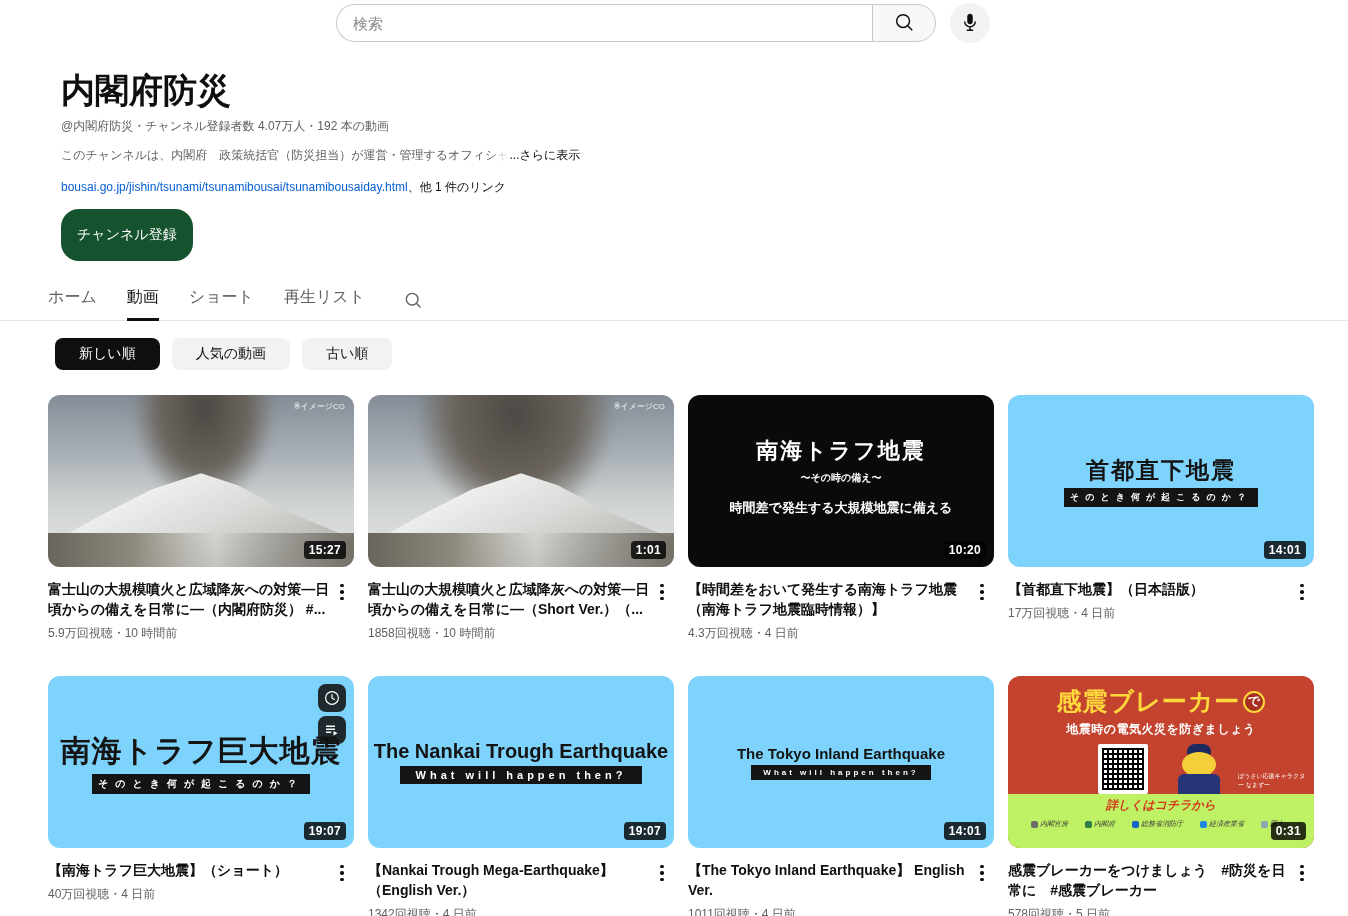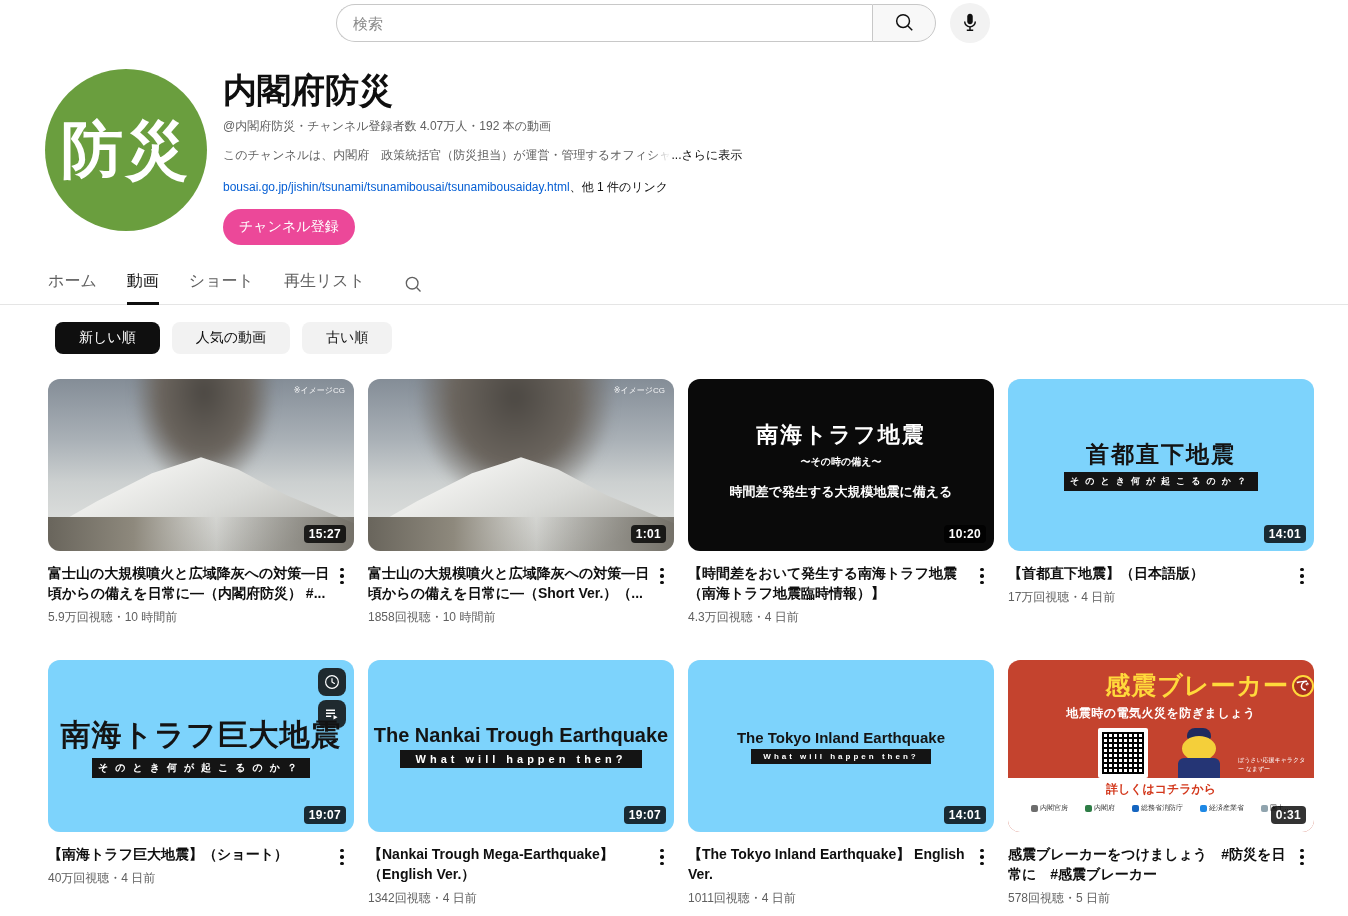--- a/index.html
+++ b/index.html
@@ -40,22 +40,22 @@
   .channel-meta { font-size:12px; color:#606060; }
   .channel-desc { font-size:12px; color:#606060; margin-top:12px; }
   .desc-fade { display:inline-block; vertical-align:bottom;
     -webkit-mask-image:linear-gradient(to right,#000 10%,transparent 95%);
             mask-image:linear-gradient(to right,#000 10%,transparent 95%); }
   .desc-more { color:#0f0f0f; cursor:pointer; }
   .channel-links { font-size:12px; margin-top:15px; }
   .channel-link { color:#065fd4; text-decoration:none; cursor:pointer; }
   .links-suffix { color:#0f0f0f; }
   .subscribe-btn {
-    margin-top:13px; height:36px; padding:0 16px; border-radius:18px;
-    background:#ec4899; color:#fff; font-size:14px; border:none; cursor:pointer; font-family:inherit;
+    margin-top:13px; height:52px; padding:0 16px; border-radius:18px;
+    background:#14532d; color:#fff; font-size:14px; border:none; cursor:pointer; font-family:inherit;
   }
 
   
   .tabs-row { display:flex; align-items:flex-end; padding:26px 0 0 48px; border-bottom:1px solid #e5e5e5; }
   .tab { font-size:16px; color:#606060; margin-right:30px; padding-bottom:12px; position:relative; cursor:pointer; }
   .tab.active { color:#0f0f0f; font-weight:normal; }
   .tab.active::after { content:""; position:absolute; left:0; right:0; bottom:-1px; height:3px; background:#0f0f0f; }
   .tab-search { padding-bottom:10px; margin-left:8px; cursor:pointer; display:flex; }
 
   
@@ -114,36 +114,36 @@
   .size-jp-xl .lt-bar { font-size:10px; letter-spacing:7px; padding:3px 6px; margin-top:2px; }
   .size-jp-lg .lt-h { font-size:23px; letter-spacing:2px; }
   .size-jp-lg .lt-bar { font-size:9px; letter-spacing:6px; padding:3px 6px; margin-top:2px; }
   .size-en-lg .lt-h { font-size:20px; }
   .size-en-lg .lt-bar { font-size:11px; letter-spacing:4px; padding:3px 16px; margin-top:3px; }
   .size-en-sm .lt-h { font-size:15px; }
   .size-en-sm .lt-bar { font-size:8px; letter-spacing:3px; padding:3px 12px; margin-top:3px; }
 
   
   .poster { position:absolute; inset:0; background:#c4432e; }
-  .po-title { display:flex; align-items:center; justify-content:flex-end; gap:3px;
+  .po-title { display:flex; align-items:center; justify-content:center; gap:3px;
               margin-top:9px; color:#ffd93b; font-size:25px; font-weight:bold; letter-spacing:1px; }
   .po-de { display:inline-flex; width:22px; height:22px; border-radius:50%; background:#a82f1f;
            border:2px solid #ffd93b; color:#fff; font-size:12px; align-items:center; justify-content:center; flex:none; }
   .po-sub { text-align:center; color:#fff; font-size:12px; font-weight:bold; margin-top:3px; letter-spacing:0.5px; }
   .po-mid { display:flex; align-items:flex-start; justify-content:center; gap:26px; margin-top:6px; }
   .po-qr { width:50px; height:50px; background:#fff; padding:4px; border-radius:2px; }
   .po-qr-inner { width:100%; height:100%;
     background-image:repeating-linear-gradient(0deg,#000 0 2px,transparent 2px 5px),
                      repeating-linear-gradient(90deg,#000 0 2px,transparent 2px 5px); }
   .po-mascot { position:relative; width:50px; height:52px; flex:none; }
   .m-cap  { position:absolute; top:0; left:13px; width:24px; height:11px; background:#1d2a5e; border-radius:8px 8px 2px 2px; }
   .m-face { position:absolute; top:8px; left:8px; width:34px; height:25px; background:#f4cf3a; border-radius:50%; }
   .m-body { position:absolute; bottom:0; left:4px; width:42px; height:22px; background:#253575; border-radius:6px 6px 3px 3px; }
   .po-mascot-caption { position:absolute; right:6px; top:96px; color:#fff; font-size:6px; width:70px; line-height:1.5; }
-  .po-white { position:absolute; left:0; right:0; bottom:0; height:54px; background:#ffffff; }
+  .po-white { position:absolute; left:0; right:0; bottom:0; height:54px; background:#bef264;font-style:italic; }
   .po-cta { text-align:center; color:#d3381c; font-size:12px; font-weight:bold; margin-top:3px; }
   .po-logos { display:flex; justify-content:space-evenly; align-items:center; margin-top:5px; padding:0 6px; }
   .po-logo { display:flex; align-items:center; gap:2px; font-size:7px; color:#3a3a3a; white-space:nowrap; }
   .logo-dot { width:7px; height:7px; border-radius:2px; display:inline-block; flex:none; }
 
   
   .hover-icons { position:absolute; top:8px; right:8px; display:flex; flex-direction:column; gap:4px; z-index:7; }
   .hover-btn { width:28px; height:28px; border-radius:8px; background:rgba(18,18,18,0.88); border:none;
                display:flex; align-items:center; justify-content:center; cursor:pointer; padding:0; }
   .hover-btn svg { display:block; }
@@ -171,21 +171,20 @@
       <svg width="22" height="22" viewBox="0 0 24 24">
         <path fill="#0f0f0f" d="M12 14.5c1.66 0 3-1.34 3-3V6c0-1.66-1.34-3-3-3S9 4.34 9 6v5.5c0 1.66 1.34 3 3 3z"></path>
         <path d="M17.8 11.5a5.8 5.8 0 0 1-11.6 0" fill="none" stroke="#0f0f0f" stroke-width="1.6"></path>
         <path d="M12 17.5V21M8.5 21h7" stroke="#0f0f0f" stroke-width="1.6" fill="none"></path>
       </svg>
     </span>
   </button>
 </div>
 
 <div class="channel">
-  <div class="avatar" style="background: rgb(106, 158, 62);">防災</div>
   <div class="channel-info">
     <h1 class="channel-title">内閣府防災</h1>
     <div class="channel-meta">@内閣府防災・チャンネル登録者数 4.07万人・192 本の動画</div>
     <div class="channel-desc">
       <span>このチャンネルは、内閣府　政策統括官（防災担当）が運営・管理するオフィ</span><span class="desc-fade">シャ</span><span class="desc-more">...さらに表示</span>
     </div>
     <div class="channel-links">
       <a class="channel-link">bousai.go.jp/jishin/tsunami/tsunamibousai/tsunamibousaiday.html</a><span class="links-suffix">、他 1 件のリンク</span>
     </div>
     <button class="subscribe-btn">チャンネル登録</button>

